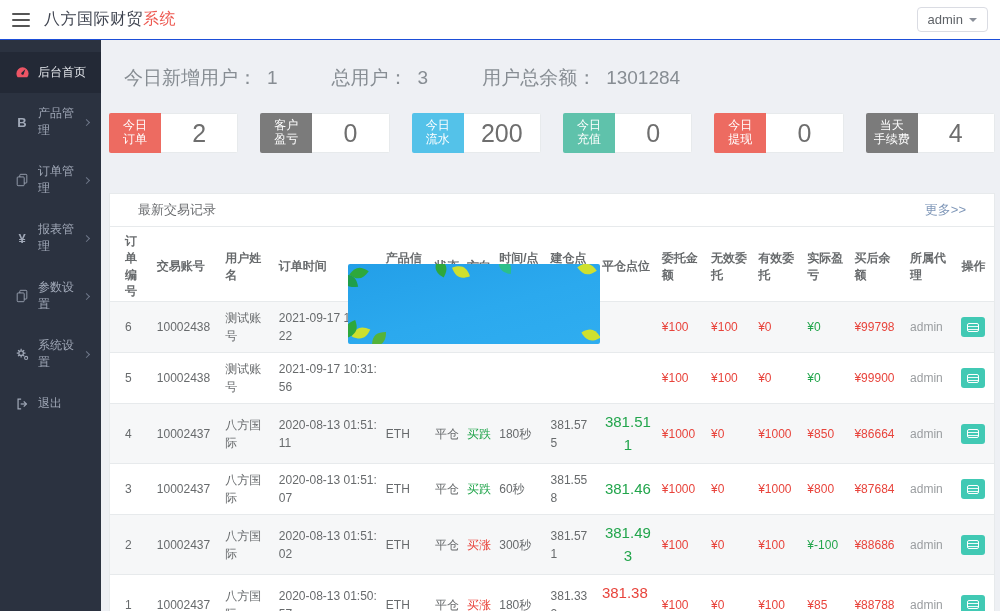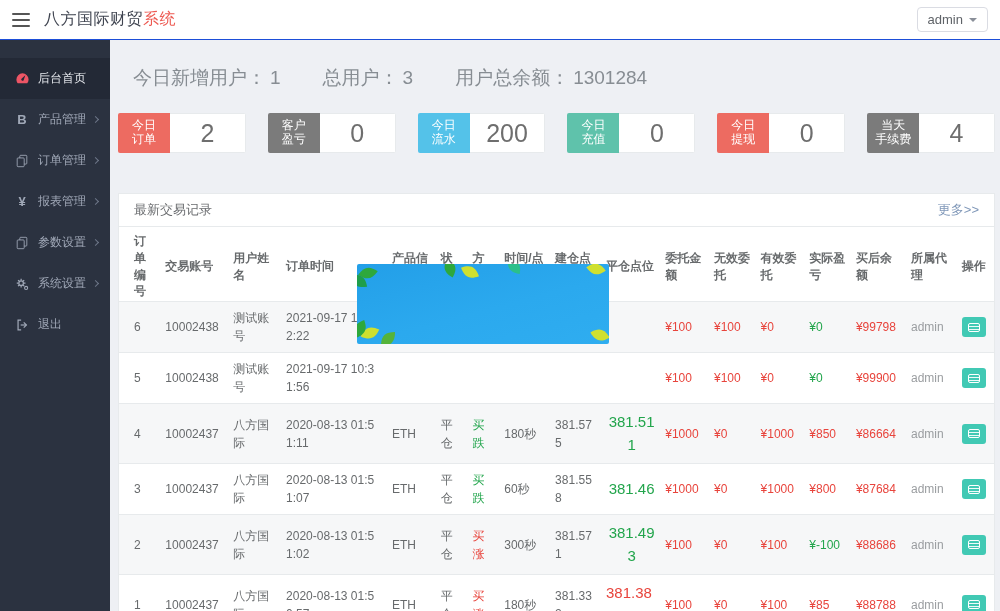--- a/index.html
+++ b/index.html
@@ -17,45 +17,45 @@
   .hamburger i{ display:block; height:2px; background:#555; border-radius:1px; }
   .app-title{ margin-left:14px; font-size:16px; color:#3f4450; letter-spacing:.5px; }
   .app-title .accent{ color:var(--accent-red); }
   .user-dd{ margin-left:auto; background:#fff; border:1px solid #dadce3; border-radius:4px;
     padding:4px 10px; font-size:13px; color:#5f6368; display:flex; align-items:center;
     gap:6px; cursor:pointer; }
   .caret{ width:0; height:0; border-left:4px solid transparent; border-right:4px solid transparent;
     border-top:4px solid #8a8f99; }
   
   .wrap{ display:flex; height:571px; }
-  .sidebar{ width:110px; background:#2b3240; flex:none; padding-top:18px; }
+  .sidebar{ width:101px; background:#2b3240; flex:none; padding-top:12px; }
   .s-item{ display:flex; align-items:center; padding:12px 12px 12px 14px; color:#a0a8b7;
     font-size:12px; cursor:pointer; }
   .s-item.active{ background:#232936; color:#e4e7ec; }
   .s-ico{ width:16px; height:16px; margin-right:8px; display:flex; align-items:center;
     justify-content:center; font-size:12px; color:#a0a8b7; flex:none; }
   .s-ico.bold{ font-weight:bold; font-size:13px; }
   .s-caret{ margin-left:auto; width:5px; height:5px; border-top:1px solid #6e7788;
     border-right:1px solid #6e7788; transform:rotate(45deg); }
   
   .main{ flex:1; padding:25px 5px 0 8px; }
-  .stats-line{ display:flex; align-items:baseline; gap:4px; margin:0 0 22px 15px;
+  .stats-line{ display:flex; align-items:baseline; gap:10px; margin:0 0 22px 15px;
     font-size:19px; color:#878d93; }
   .stats-line .gap{ width:34px; }
   
   .cards{ display:flex; gap:22px; margin-bottom:40px; }
   .card{ flex:1; height:40px; display:flex; border-radius:2px; overflow:hidden; }
   .card-label{ width:52px; color:#fff; font-size:12px; line-height:1.15; display:flex;
     flex-direction:column; align-items:center; justify-content:center; flex:none; }
   .card-value{ flex:1; background:#fff; border:1px solid #e7eaec; border-left:none;
     display:flex; align-items:center; justify-content:center; font-size:25px;
     font-weight:300; color:#6e6e6e; }
   
   .panel{ background:#fff; border:1px solid #e7eaec; position:relative; }
-  .panel-head{ display:flex; align-items:center; padding:7px 15px; border-bottom:1px solid #e7eaec; }
+  .panel-head{ display:flex; align-items:center; padding:7px 28px; border-bottom:1px solid #e7eaec; }
   .panel-title{ font-size:13px; color:#6a6c6f; }
   .more-link{ margin-left:auto; font-size:13px; color:var(--more-link); cursor:pointer; text-decoration:none; }
   
   table{ width:100%; border-collapse:collapse; table-layout:fixed; font-size:12px; color:#676a6c; }
   thead th{ text-align:left; font-weight:bold; padding:6px 4px 1px 4px; vertical-align:middle;
     border-bottom:1px solid #e7eaec; line-height:1.4; }
   thead th:first-child, tbody td:first-child{ padding-left:15px; }
   tbody td{ padding:7px 4px; border-top:1px solid #e7eaec; line-height:1.5; vertical-align:middle;
     word-break:break-all; }
   tbody tr:first-child td{ border-top:none; }

